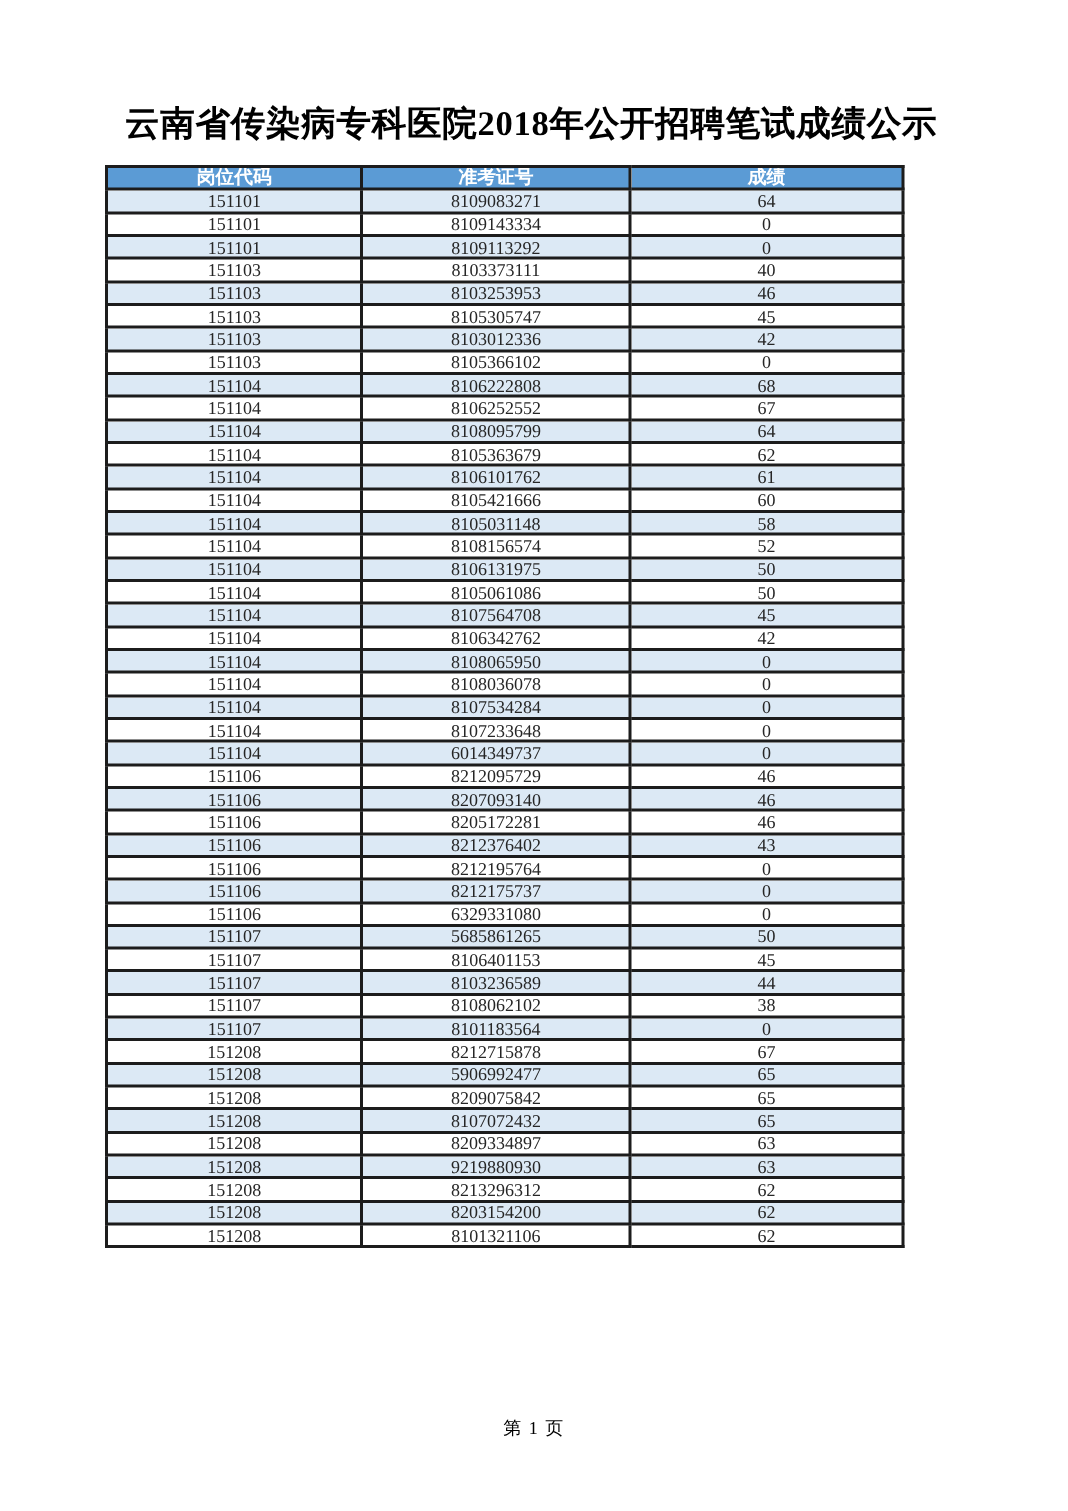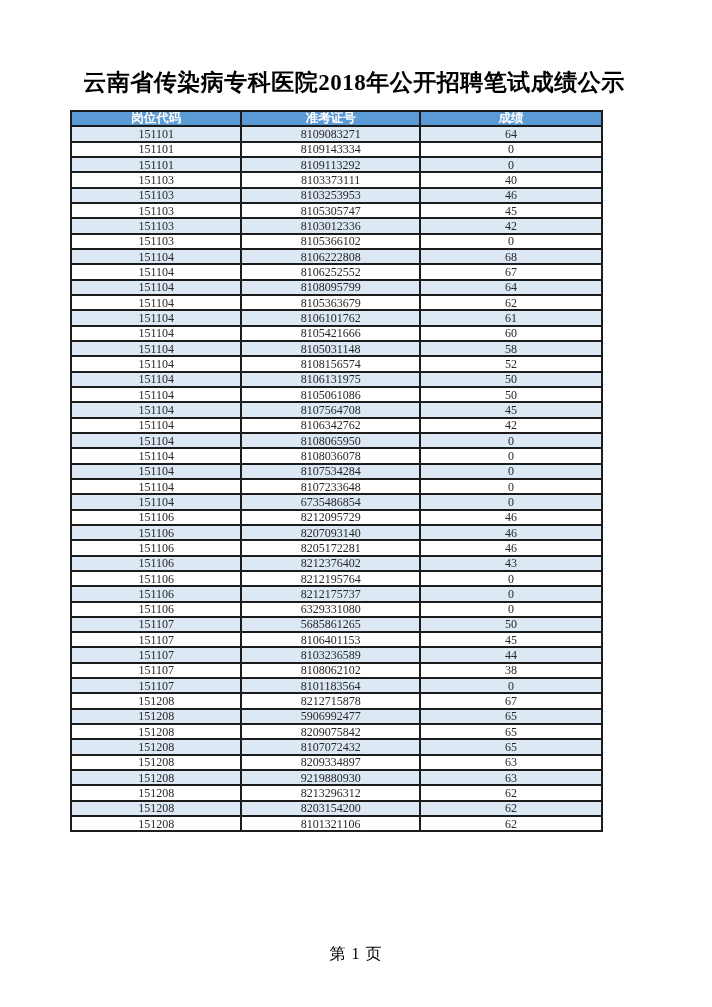--- a/index.html
+++ b/index.html
@@ -70,21 +70,21 @@
   }
   table.results tr.row-alt td {
     background: var(--row-alt-bg);
   }
   .footer {
     position: absolute;
     top: 944px;
     left: 0;
     width: 712px;
     text-align: center;
-    font-size: 16px;
+    font-size: 12px;
     color: #000000;
     letter-spacing: 1px;
   }
 </style>
 </head>
 <body>
 
 <div class="page">
 
   <h1 class="title">云南省传染病专科医院2018年公开招聘笔试成绩公示</h1>
@@ -242,21 +242,21 @@
   </tr>
 
   <tr>
     <td>151104</td>
     <td>8107233648</td>
     <td>0</td>
   </tr>
 
   <tr class="row-alt">
     <td>151104</td>
-    <td>6735486854</td>
+    <td>6014349737</td>
     <td>0</td>
   </tr>
 
   <tr>
     <td>151106</td>
     <td>8212095729</td>
     <td>46</td>
   </tr>
 
   <tr class="row-alt">

